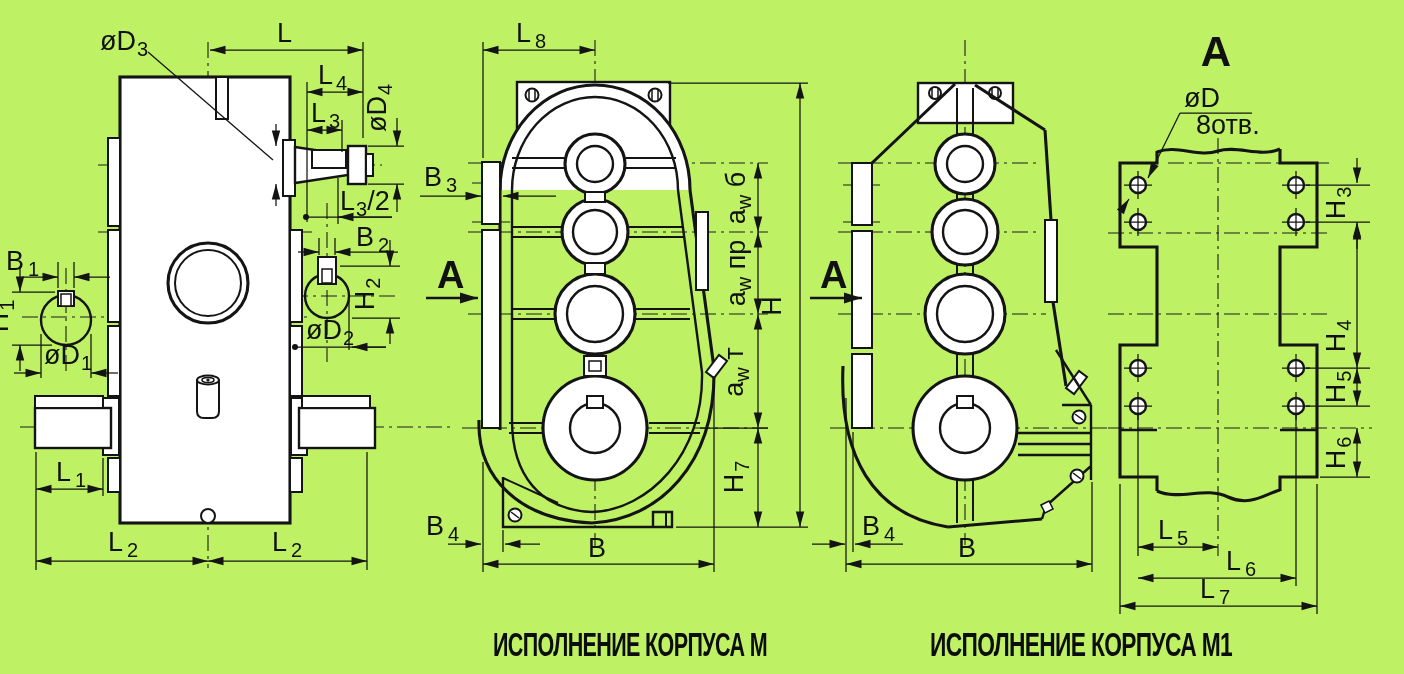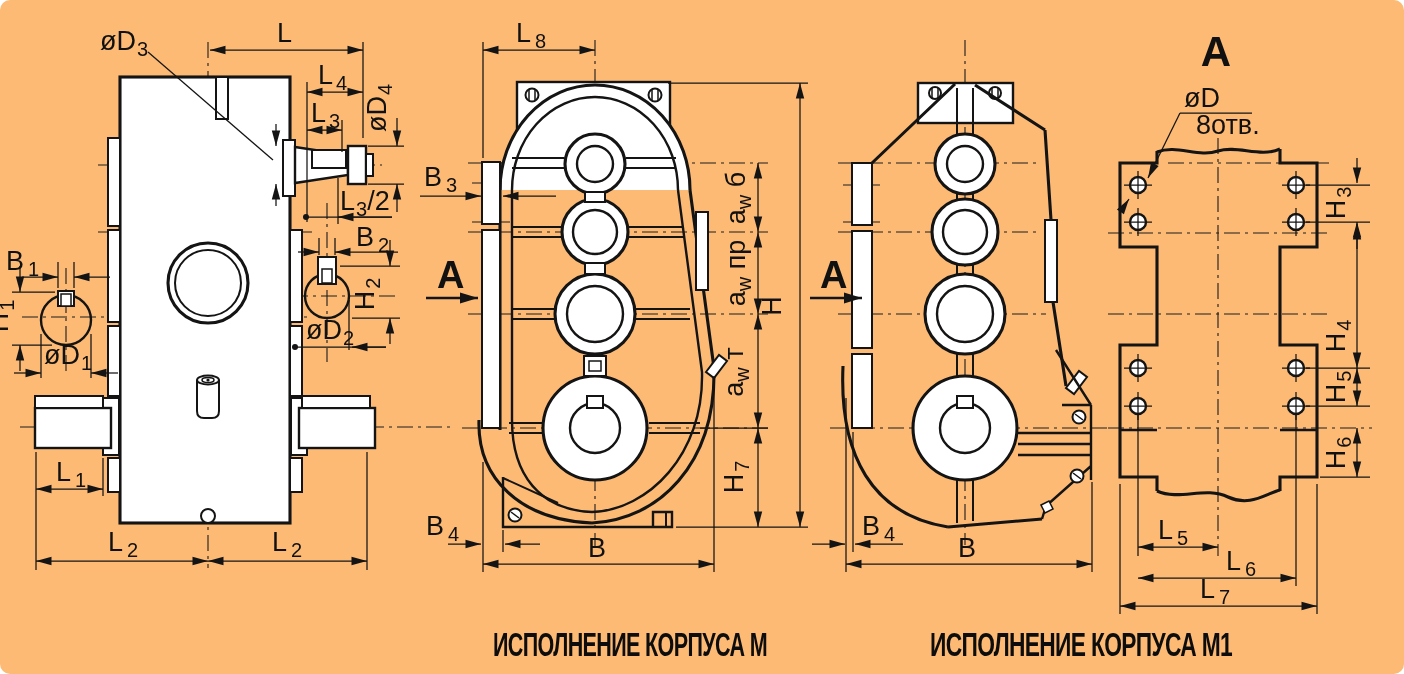--- a/index.html
+++ b/index.html
@@ -1,16 +1,16 @@
 <!DOCTYPE html>
 <html><head>
 <meta charset="utf-8">
 <style>
   html,body{margin:0;padding:0;background:#fff;}
-  .stage{position:relative;width:1404px;height:674px;background:#fdba74;overflow:hidden;border-radius:10px;}
+  .stage{position:relative;width:1404px;height:674px;background:#bef264;overflow:hidden;}
   svg{display:block;}
   .s3{stroke:#141414;stroke-width:3.1;fill:none;stroke-linejoin:miter;}
   .s25{stroke:#141414;stroke-width:2.4;fill:none;}
   .s2{stroke:#141414;stroke-width:2;fill:none;}
   .s15{stroke:#141414;stroke-width:1.5;fill:none;}
   .d{stroke:#141414;stroke-width:1.25;fill:none;}
   .cl{stroke:#1c1c1c;stroke-width:1.1;fill:none;stroke-dasharray:16 5 3 5;}
   .w{fill:#ffffff;}
   .t{font-family:"Liberation Sans","DejaVu Sans",sans-serif;font-size:27px;fill:#111;}
   .sub{font-size:20px;}

